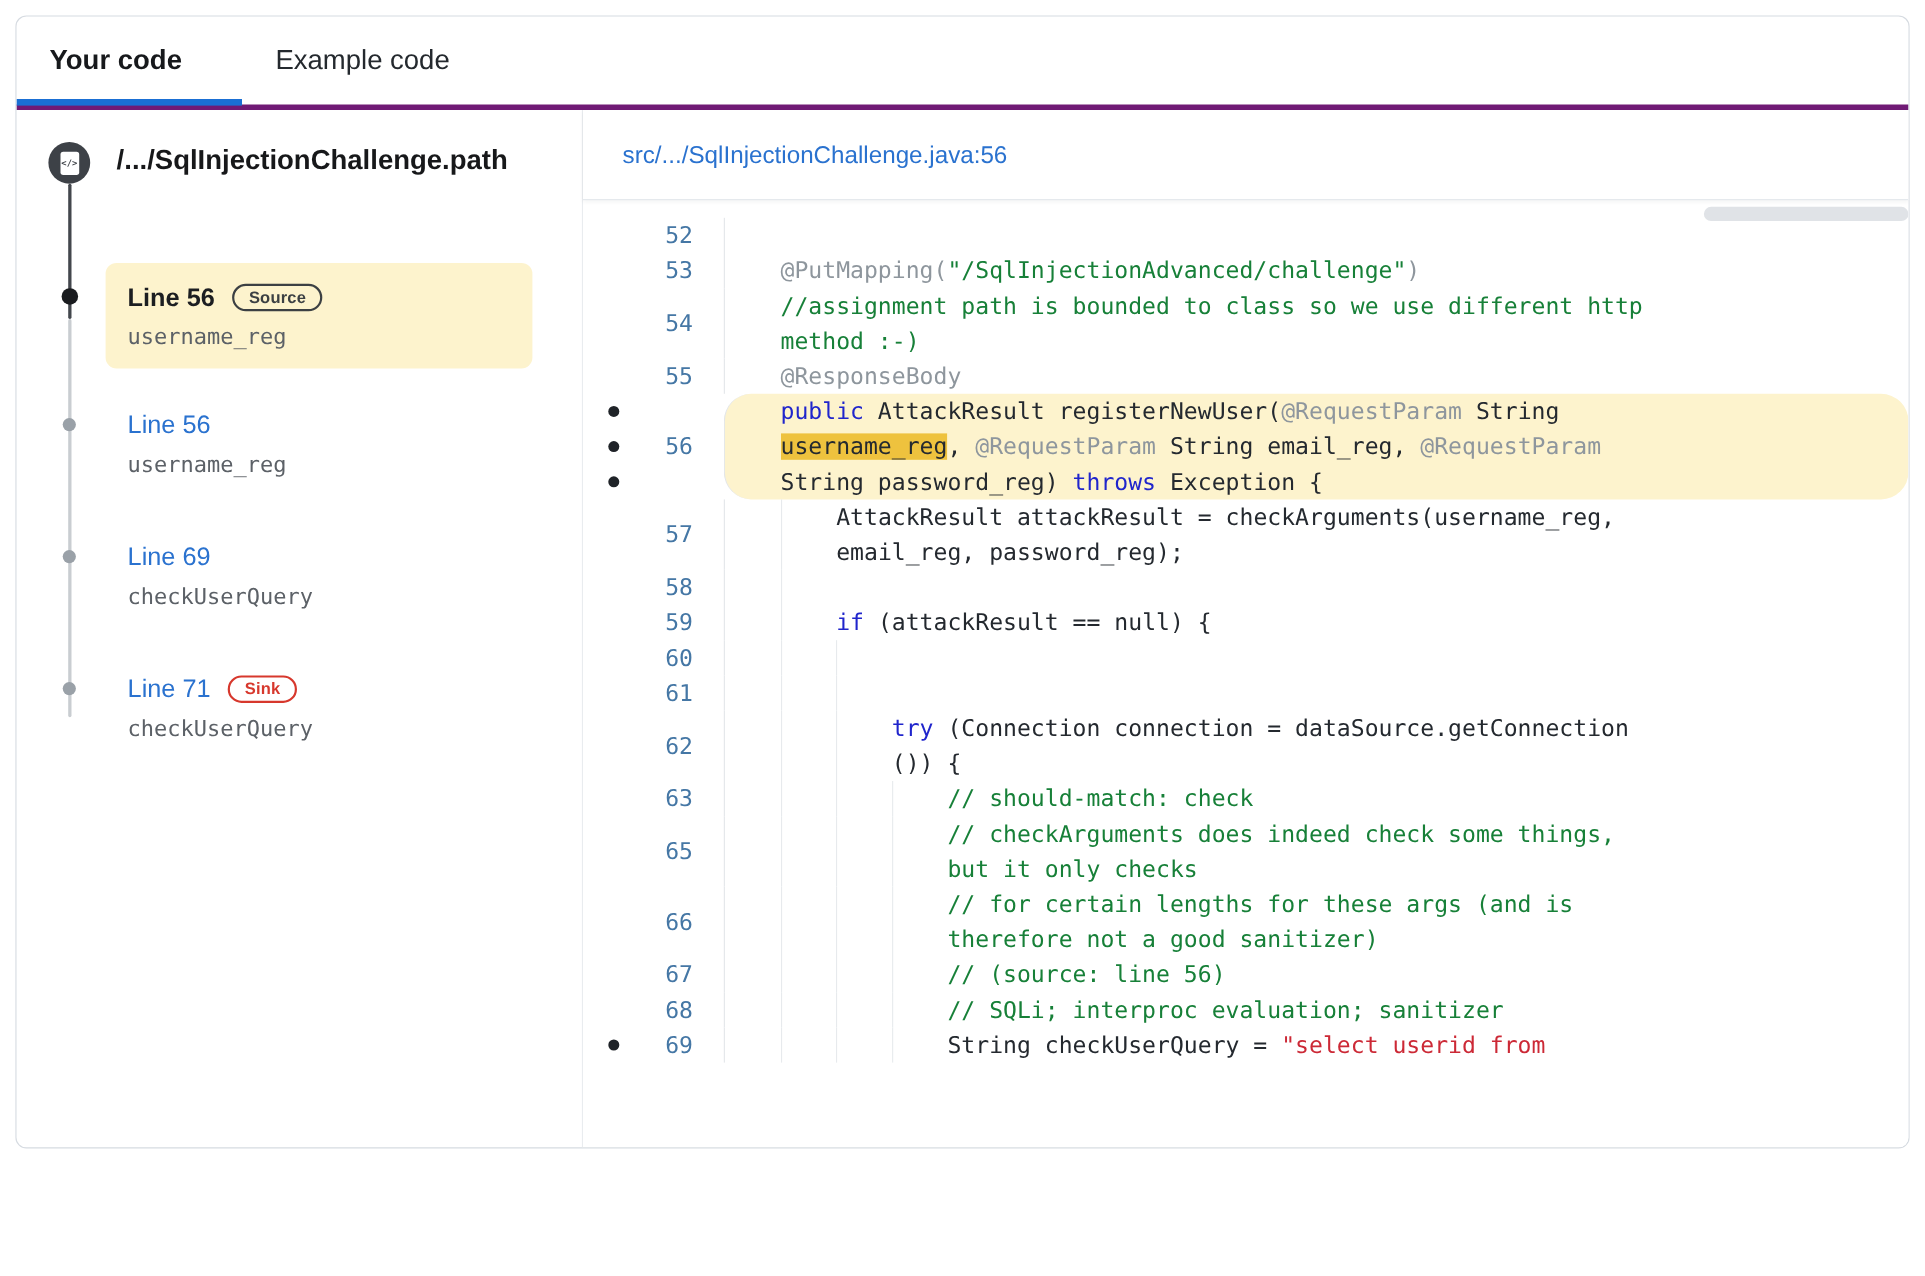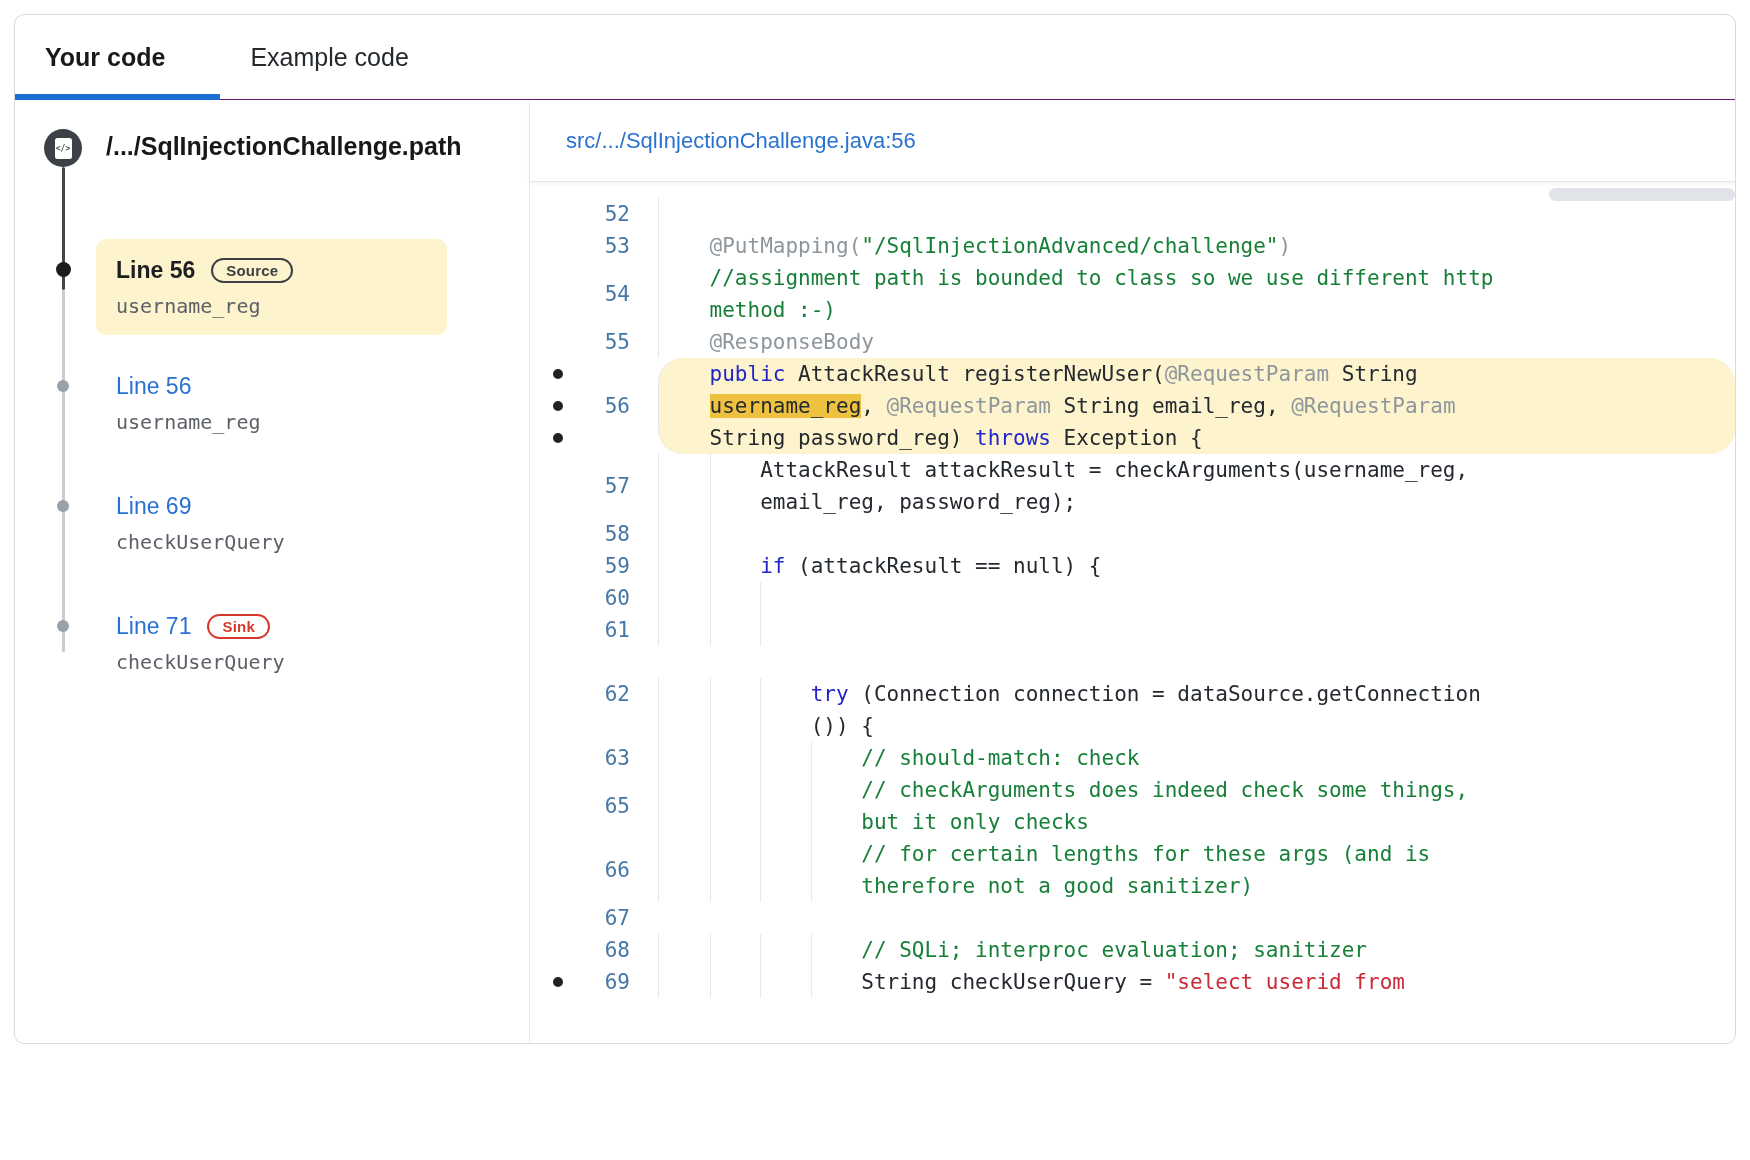--- a/index.html
+++ b/index.html
@@ -5,21 +5,21 @@
   * { box-sizing: border-box; margin: 0; padding: 0; }
   html, body { width: 1750px; height: 1160px; background: #ffffff; font-family: "Liberation Sans", sans-serif; }
 
   .app {
     position: absolute; left: 14px; top: 14px; width: 1722px; height: 1030px;
     background: #fff; border: 1.5px solid #d6dbe1; border-radius: 10px;
     overflow: hidden; display: flex; flex-direction: column;
   }
 
   
-  .tabbar { height: 85px; flex: none; display: flex; border-bottom: 1px solid #701a75; }
+  .tabbar { height: 85px; flex: none; display: flex; border-bottom: 5px solid #701a75; }
   .tab { position: relative; display: flex; align-items: center; padding: 0 30px;
          font-size: 25px; color: #24292e; cursor: pointer; }
   .tab.active { font-weight: 700; color: #17191c; padding-right: 55px; }
   .tab.active::after { content: ""; position: absolute; left: 0; right: 0; bottom: -1px;
                        height: 6px; background: #1a6fd4; }
 
   
   .content { flex: 1; display: flex; min-height: 0; }
 
   
@@ -31,21 +31,21 @@
                     display: flex; align-items: center; justify-content: center;
                     font-family: "DejaVu Sans Mono", monospace; font-size: 8px; font-weight: 700; color: #3d4147; }
   .file-name { width: 382px; font-size: 25px; font-weight: 700; color: #17181a;
                line-height: 31px; word-break: break-all; margin-top: 2px; }
 
   .tl { position: absolute; left: 46.5px; width: 3px; border-radius: 2px; }
   .tl-dark  { top: 67px;  height: 123px; background: #43474d; }
   .tl-light { top: 190px; height: 362px; background: #c9cdd1; }
 
   .steps { margin: 72px 24px 0 81px; }
-  .step { position: relative; width: 351px; cursor: pointer; }
+  .step { position: relative; width: 388px; cursor: pointer; }
   .step.active { background: #fdf3cd; border-radius: 10px; padding: 16px 20px; margin-bottom: 36px; }
   .step:not(.active) { padding: 0 20px; margin-bottom: 56px; }
   .step-title { display: flex; align-items: center; gap: 16px; line-height: 30px;
                 font-size: 23px; color: #2a72cf; font-weight: 500; }
   .step.active .step-title { color: #1c1e21; font-weight: 700; }
   .badge { font-size: 15px; font-weight: 700; border: 2px solid; border-radius: 999px;
            padding: 3px 13px; line-height: 1; letter-spacing: .2px; }
   .badge.source { color: #3c4043; border-color: #3c4043; }
   .badge.sink   { color: #d7382d; border-color: #d7382d; }
   .step-symbol { margin-top: 8px; font-family: "DejaVu Sans Mono", monospace;
@@ -246,21 +246,21 @@
               <div class="code" style="padding-left: 12ch;">
                 <span class="guide" style="left: 4ch;"></span>
                 <span class="guide" style="left: 8ch;"></span>
                 <div class="vrow"></div>
               </div>
             </div>
             <div class="row">
               <div class="g"></div>
               <div class="num">62</div>
               <div class="sp"></div>
-              <div class="code" style="padding-left: 12ch; margin-top: 32px;">
+              <div class="code" style="padding-left: 12ch;">
                 <span class="guide" style="left: 4ch;"></span>
                 <span class="guide" style="left: 8ch;"></span>
                 <div class="vrow"><span class="tk-kw">try</span><span class="tk-pln"> (Connection connection = dataSource.getConnection</span></div>
                 <div class="vrow"><span class="tk-pln">()) {</span></div>
               </div>
             </div>
             <div class="row">
               <div class="g"></div>
               <div class="num">63</div>
               <div class="sp"></div>
@@ -292,20 +292,26 @@
                 <span class="guide" style="left: 8ch;"></span>
                 <span class="guide" style="left: 12ch;"></span>
                 <div class="vrow"><span class="tk-com">// for certain lengths for these args (and is</span></div>
                 <div class="vrow"><span class="tk-com">therefore not a good sanitizer)</span></div>
               </div>
             </div>
             <div class="row">
               <div class="g"></div>
               <div class="num">67</div>
               <div class="sp"></div>
+              <div class="code" style="padding-left: 16ch;">
+                <span class="guide" style="left: 4ch;"></span>
+                <span class="guide" style="left: 8ch;"></span>
+                <span class="guide" style="left: 12ch;"></span>
+                <div class="vrow"><span class="tk-com">// (source: line 56)</span></div>
+              </div>
             </div>
             <div class="row">
               <div class="g"></div>
               <div class="num">68</div>
               <div class="sp"></div>
               <div class="code" style="padding-left: 16ch;">
                 <span class="guide" style="left: 4ch;"></span>
                 <span class="guide" style="left: 8ch;"></span>
                 <span class="guide" style="left: 12ch;"></span>
                 <div class="vrow"><span class="tk-com">// SQLi; interproc evaluation; sanitizer</span></div>

